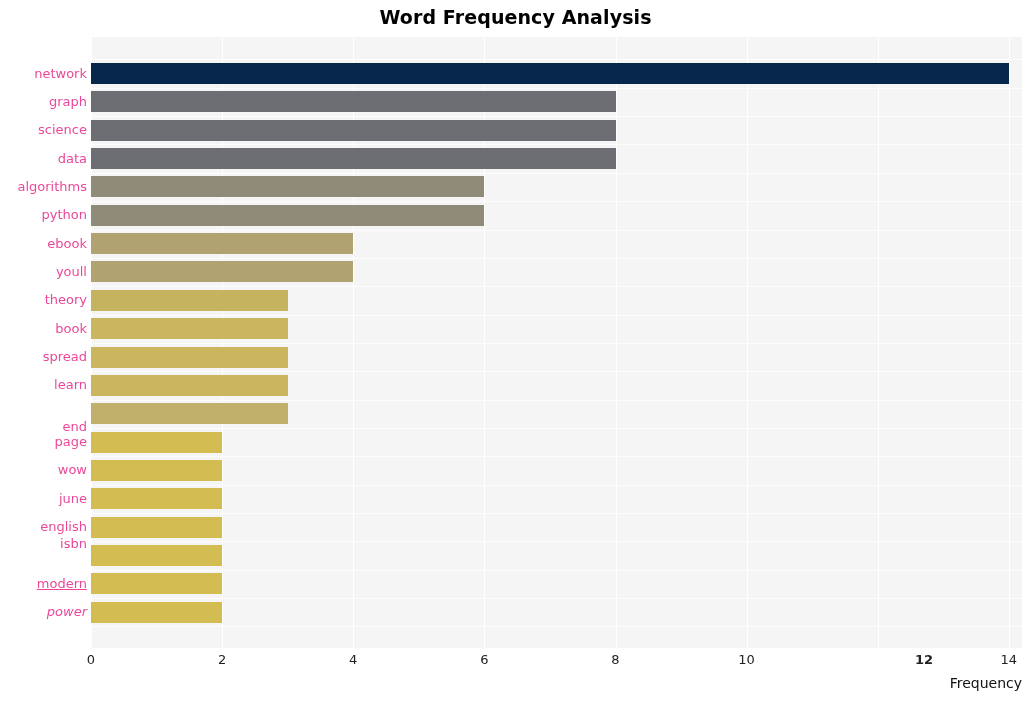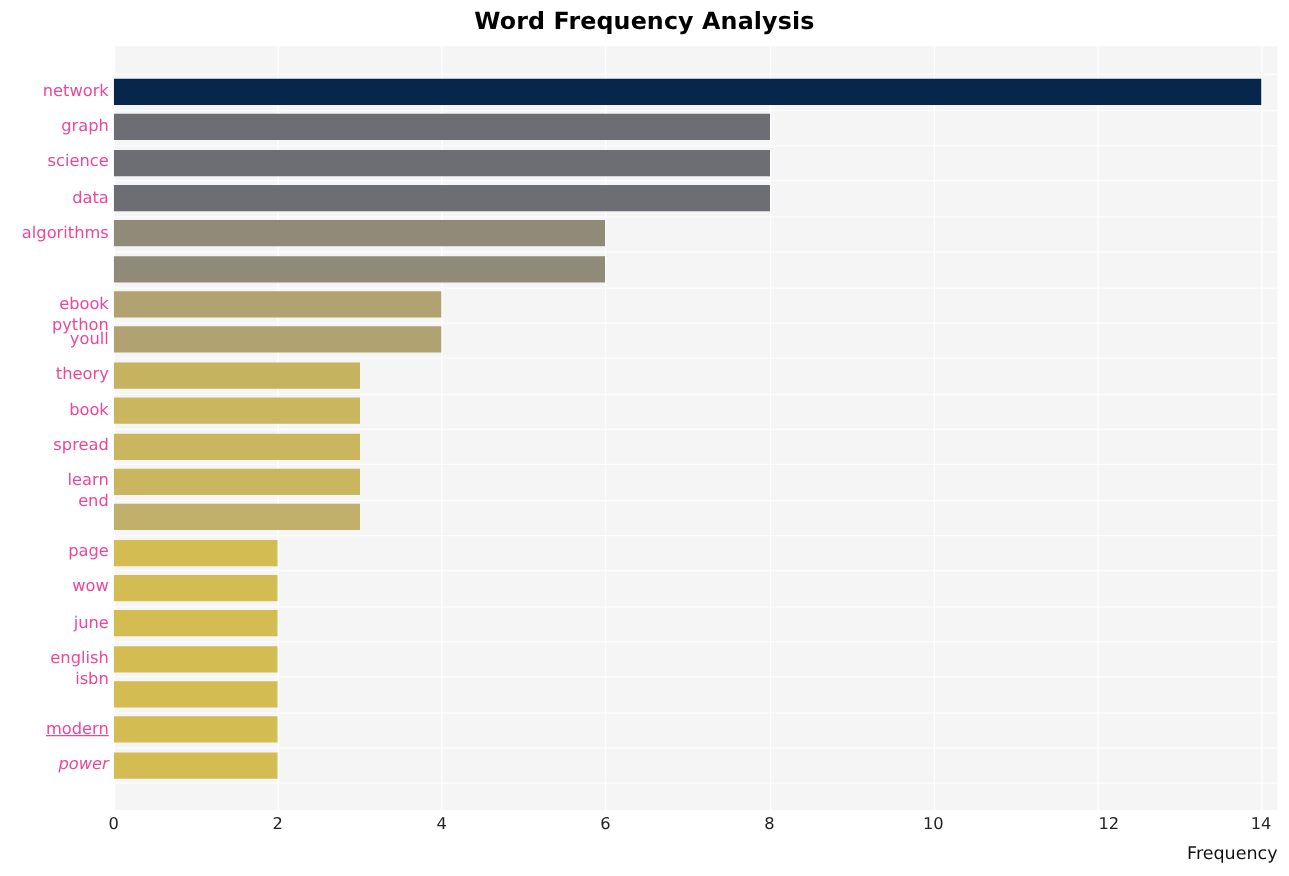--- a/index.html
+++ b/index.html
@@ -169,43 +169,43 @@
         <div class="bar" title="power: 2" style="top: 564.65px; width: 131.127px; background: rgb(211, 189, 83);"></div>
       </div>
   </div>
 
   <div id="ytick-layer">
       <div class="ytick" style="top: 29.5px;">network</div>
       <div class="ytick" style="top: 57.85px;">graph</div>
       <div class="ytick" style="top: 86.2px;">science</div>
       <div class="ytick" style="top: 114.55px;">data</div>
       <div class="ytick" style="top: 142.9px;">algorithms</div>
-      <div class="ytick" style="top: 171.25px; margin-top: 46px;">python</div>
+      <div class="ytick" style="top: 171.25px;">python</div>
       <div class="ytick" style="top: 199.6px;">ebook</div>
       <div class="ytick" style="top: 227.95px;">youll</div>
       <div class="ytick" style="top: 256.3px;">theory</div>
       <div class="ytick" style="top: 284.65px;">book</div>
       <div class="ytick" style="top: 313px;">spread</div>
       <div class="ytick" style="top: 341.35px;">learn</div>
-      <div class="ytick" style="top: 358px;">end</div>
+      <div class="ytick" style="top: 383px;">end</div>
       <div class="ytick" style="top: 398.05px;">page</div>
       <div class="ytick" style="top: 426.4px;">wow</div>
       <div class="ytick" style="top: 454.75px;">june</div>
       <div class="ytick" style="top: 483.1px;">english</div>
       <div class="ytick" style="top: 500px;">isbn</div>
       <div class="ytick" style="top: 539.8px; text-decoration: underline;">modern</div>
       <div class="ytick" style="top: 568.15px; font-style: italic;">power</div>
     </div>
 
   <div id="xtick-layer">
       <div class="xtick" style="left: 0px;">0</div>
       <div class="xtick" style="left: 131.127px;">2</div>
       <div class="xtick" style="left: 262.254px;">4</div>
       <div class="xtick" style="left: 393.38px;">6</div>
       <div class="xtick" style="left: 524.507px;">8</div>
       <div class="xtick" style="left: 655.634px;">10</div>
-      <div class="xtick" style="left: 796px;">12</div>
+      <div class="xtick" style="left: 833px; font-weight: bold;">12</div>
       <div class="xtick" style="left: 917.887px;">14</div>
     </div>
 
   <div id="xlabel">Frequency</div>
 
 </div>
 
 </body></html>

